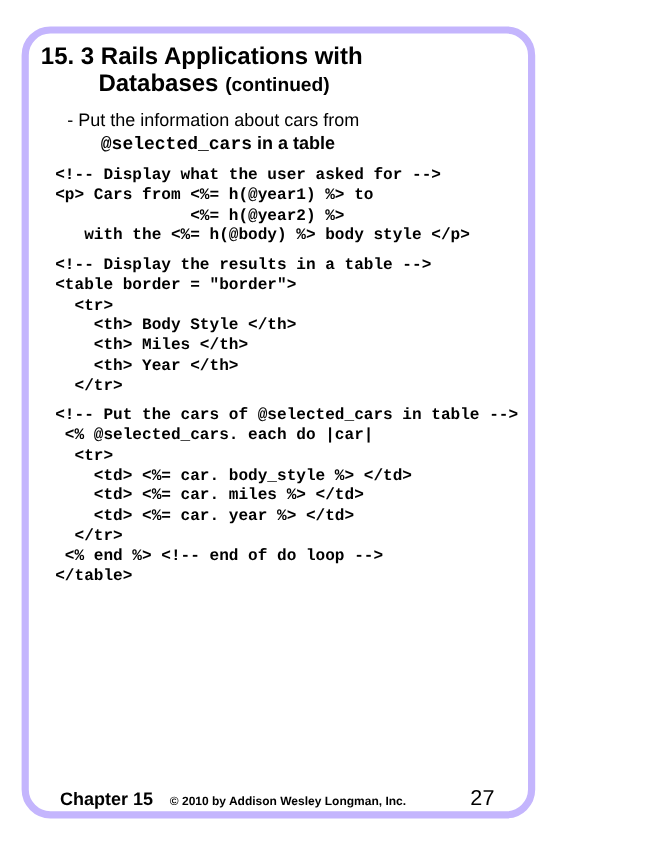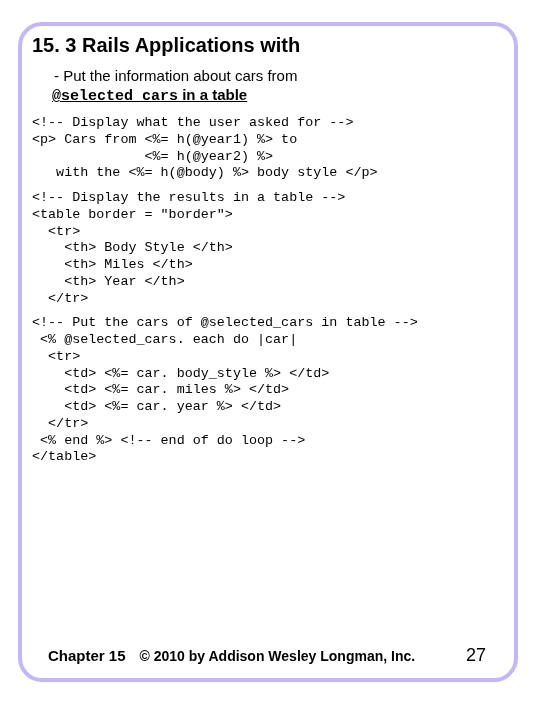--- a/index.html
+++ b/index.html
@@ -9,23 +9,23 @@
     width: 540px;
     height: 720px;
     font-family: Arial, Helvetica, sans-serif;
     color: #000;
     position: relative;
   }
   .slide-frame {
     position: absolute;
     left: 18px;
     top: 22px;
-    width: 500px;
+    width: 428px;
     height: 660px;
-    border: 4px solid #c4b5fd;
+    border: 6px solid #c4b5fd;
     border-radius: 24px;
     box-sizing: border-box;
     padding: 8px 10px 4px 10px;
     overflow: hidden;
   }
   .title {
     font-size: 20px;
     font-weight: bold;
     line-height: 1.15;
     margin-bottom: 10px;
@@ -41,67 +41,70 @@
     font-weight: bold;
     margin: 10px 0 8px 0;
   }
   .bullet2 {
     font-size: 15px;
     font-weight: normal;
     margin: 6px 0 2px 22px;
   }
   .bullet2-sub {
     font-size: 15px;
-    margin: 0 0 10px 20px;
-    text-decoration: underline;
+    margin: 0 0 10px 50px;
   }
   .mono {
     font-family: "Courier New", Courier, monospace;
     font-weight: bold;
   }
   pre.code {
     font-family: "Courier New", Courier, monospace;
-    font-weight: normal;
+    font-weight: bold;
     font-size: 13.4px;
     line-height: 1.25;
-    margin: 8px 0 8px 0;
+    margin: 8px 0 8px 12px;
     white-space: pre;
   }
   .footer {
     position: absolute;
     left: 0;
-    bottom: 12px;
+    bottom: 0;
     width: 100%;
     display: flex;
     align-items: baseline;
     padding: 0 18px 0 26px;
     box-sizing: border-box;
   }
   .footer .chap {
     font-size: 15px;
     font-weight: bold;
   }
   .footer .copy {
-    font-size: 14px;
+    font-size: 10px;
     font-weight: bold;
     margin-left: 14px;
     flex: 1;
   }
   .footer .pagenum {
     font-size: 18px;
     margin-right: 10px;
   }
 </style>
 </head>
 <body>
 
 <div class="slide-frame">
 
   <div class="title">
     <span>15. 3 Rails Applications with</span><br>
+    <span class="indent2">
+      <span>Databases</span>
+      <span class="cont">(continued)</span>
+    </span>
   </div>
 
 
   <div class="bullet2">- Put the information about cars from</div>
   <div class="bullet2-sub">
     <span class="mono">@selected_cars</span><b><span> in a table</span></b>
   </div>
 
   <pre class="code">&lt;!-- Display what the user asked for --&gt;
 &lt;p&gt; Cars from &lt;%= h(@year1) %&gt; to

